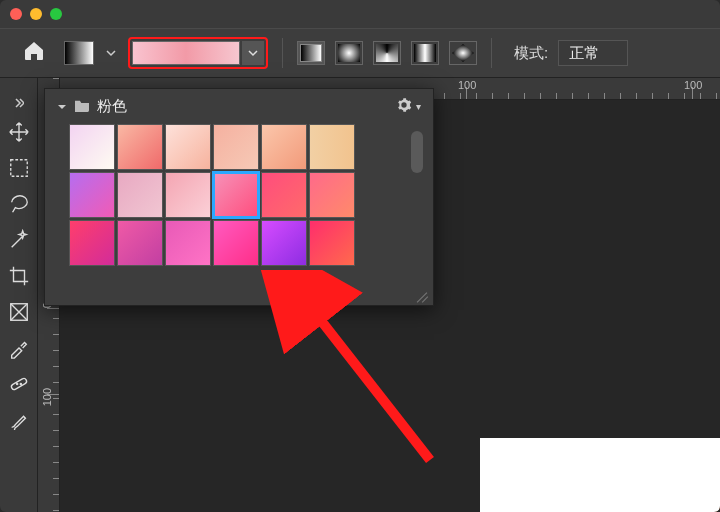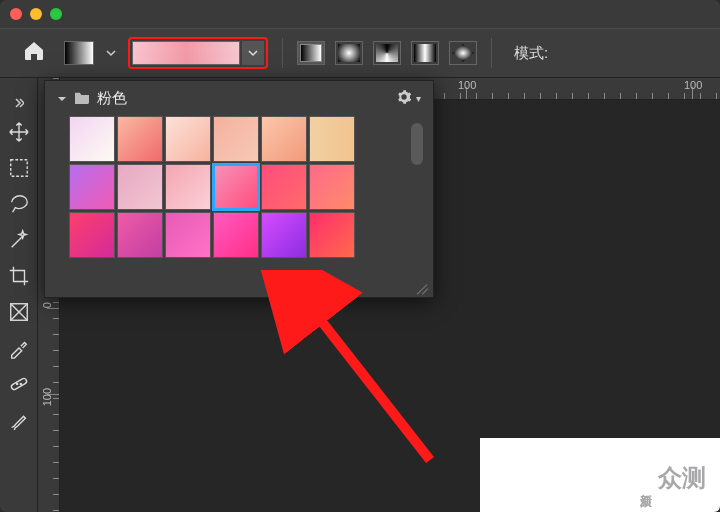--- a/index.html
+++ b/index.html
@@ -109,21 +109,21 @@
     color:#bbb; font-size:11px;
   }
   .ruler-v .major { position:absolute; left:3px; writing-mode: vertical-rl; transform: rotate(180deg); }
   .ruler-v .tick { position:absolute; right:0; height:1px; width:6px; background:#888; }
   .ruler-v .tick.big { width:12px; }
 
   .canvas { position:absolute; left:22px; top:22px; right:0; bottom:0; background:#262626; }
 
   
   .gradpanel {
-    position:absolute; left: 44px; top: 80px;
+    position:absolute; left: 44px; top: 88px;
     width: 390px; height: 218px;
     background:#3d3d3d; border:1px solid #222;
     box-shadow: 0 4px 20px rgba(0,0,0,0.6);
     z-index: 50;
   }
   .gradpanel-head {
     display:flex; align-items:center; justify-content:space-between;
     padding: 8px 12px;
     color:#eee; font-size:15px;
   }
@@ -229,20 +229,23 @@
     <div class="gtype-btn">
       <div class="inner" style="background:linear-gradient(90deg,#000,#fff,#000)"></div>
     </div>
     <div class="gtype-btn">
       <div class="inner" style="background:radial-gradient(closest-side,#fff,#000);clip-path:polygon(50% 0,100% 50%,50% 100%,0 50%)"></div>
     </div>
 
     <div class="sep"></div>
 
     <span class="mode-label">模式:</span>
+    <div class="mode-select" style="display:flex;align-items:center">
+      <span>正常</span>
+    </div>
   </div>
 
   <div class="main">
     <div class="toolrail">
       <div class="tool expand">
         <svg viewBox="0 0 10 10">
             <path d="M2 1l4 4-4 4 M6 1l4 4-4 4" stroke="#ccc" fill="none"></path>
           </svg>
       </div>
       <div class="tool">
@@ -433,18 +436,14 @@
   <svg class="arrow" width="200" height="200">
     <defs>
         <marker id="ah" markerWidth="14" markerHeight="14" refX="3" refY="5" orient="auto">
       <path d="M0 0 L12 5 L0 10 z" fill="#ff1a1a"></path>
         </marker>
       </defs>
     <line x1="170" y1="190" x2="45" y2="30" stroke="#ff1a1a" stroke-width="10" marker-end="url(#ah)"></line>
   </svg>
 
   <div class="wm-box"></div>
-  <div class="wm-logo">
-    <span class="small">新浪</span>
-    <span>众测</span>
-  </div>
 
 </div>
 
 </body></html>

